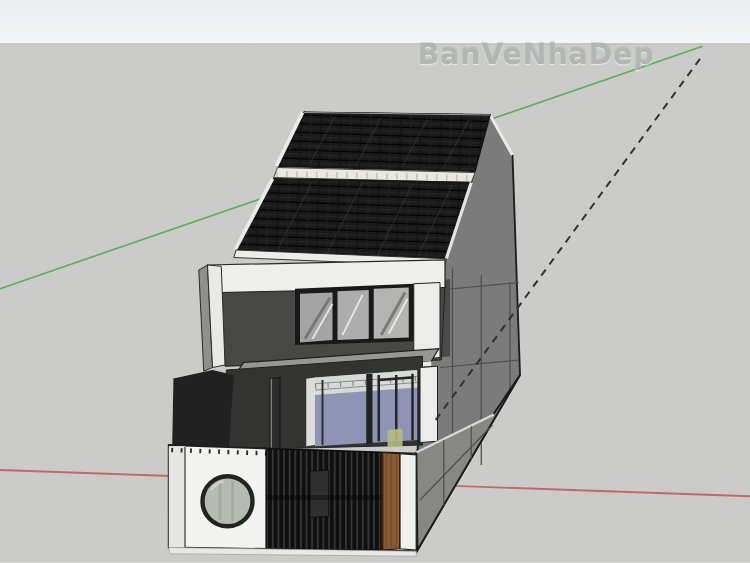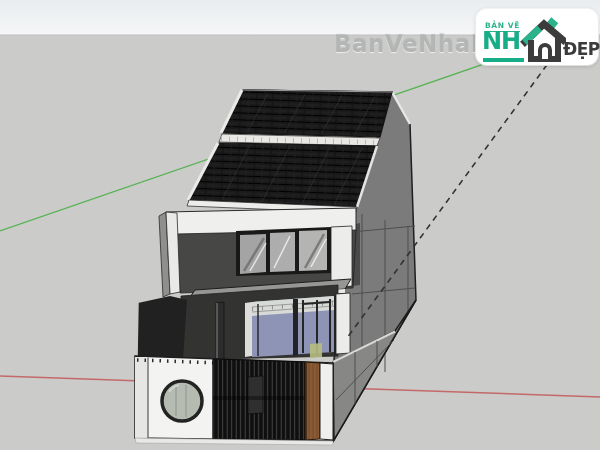--- a/index.html
+++ b/index.html
@@ -195,26 +195,13 @@
         <path d="M169,392 a16,16 0 0 1 10,-7" stroke="#d6d9d2" stroke-width="2" fill="none" opacity=".8"></path>
       </g>
     </g>
   </g>
 
   <line x1="560" y1="47" x2="347" y2="338" stroke="#323232" stroke-width="1.6" stroke-dasharray="6,5"></line>
 </svg>
 
 <div class="watermark">BanVeNhaDep</div>
 
-<div class="logo">
-  <div class="bv">BẢN VẼ</div>
-  <div class="nh">NH</div>
-  <div class="bar"></div>
-  <svg class="house" width="48" height="50" viewBox="0 0 48 50">
-    <line x1="31" y1="7" x2="38" y2="13" stroke="#2bb38c" stroke-width="7"></line>
-    <path d="M7,29 L26,11 L45,27" fill="#ffffff" stroke="#3c3c3c" stroke-width="7" stroke-linecap="square" stroke-linejoin="miter"></path>
-    <path d="M9,27 L19,17.5" fill="none" stroke="#2bb38c" stroke-width="7" stroke-linecap="square"></path>
-    <path d="M13,27 L13,46 L40,46 L40,25" fill="#ffffff" stroke="#3c3c3c" stroke-width="6"></path>
-    <path d="M22,46 L22,37 a5,5 0 0 1 10,0 L32,46" fill="#ffffff" stroke="#3c3c3c" stroke-width="4"></path>
-  </svg>
-  <div class="dep">ĐẸP</div>
 </div>
-</div>
 
 </body></html>

